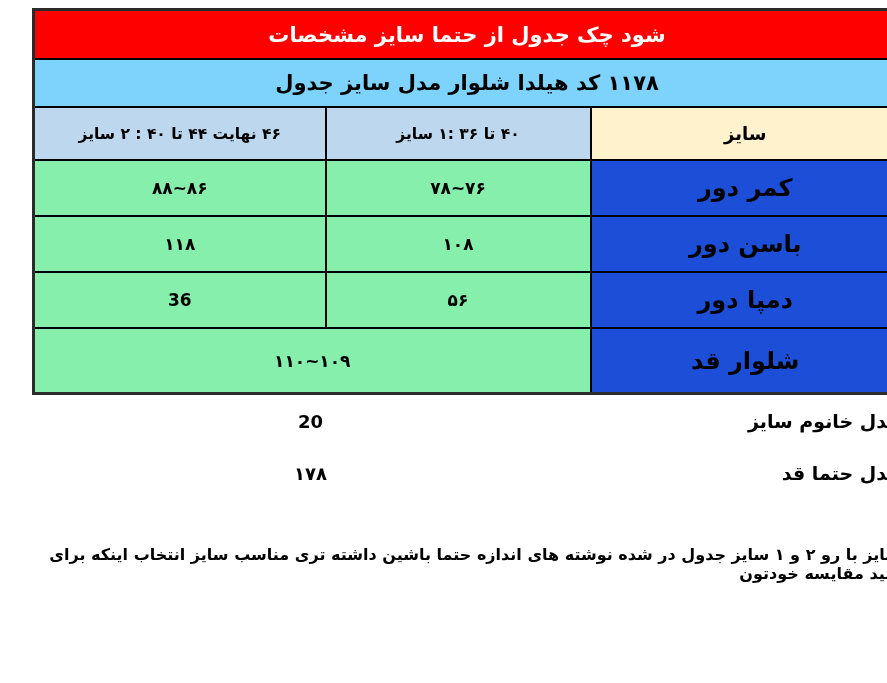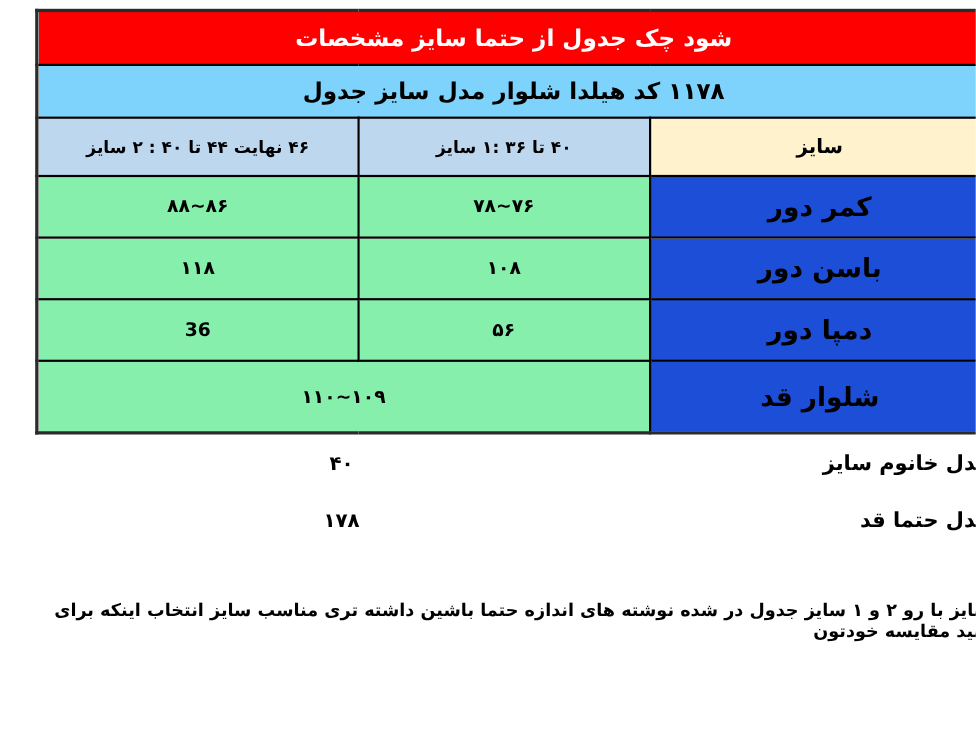--- a/index.html
+++ b/index.html
@@ -76,21 +76,21 @@
     </tr>
     <tr>
       <td colspan="2" class="val tall">۱۱۰~۱۰۹</td>
       <td class="lbl tall">قد ‎شلوار</td>
     </tr>
   </tbody>
     </table>
 
   <div class="model-info">
     <div class="model-row">
-      <div class="model-val">۴۰</div>
+      <div class="model-val">20</div>
       <div class="model-lbl">سایز ‎خانوم ‎مدل</div>
     </div>
     <div class="model-row">
       <div class="model-val">۱۷۸</div>
       <div class="model-lbl">قد ‎حتما ‎مدل</div>
     </div>
   </div>
 
   <div class="note">برای ‎اینکه ‎انتخاب ‎سایز ‎مناسب ‎تری ‎داشته ‎باشین ‎حتما ‎اندازه ‎های ‎نوشته ‎شده ‎در ‎جدول ‎سایز ‎۱ ‎و ‎۲ ‎رو ‎با ‎سایز ‎خودتون ‎مقایسه ‎کنید</div>
 

